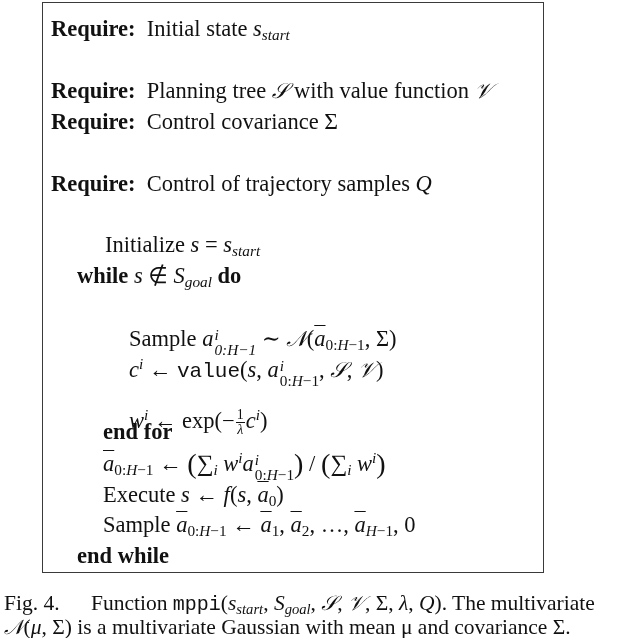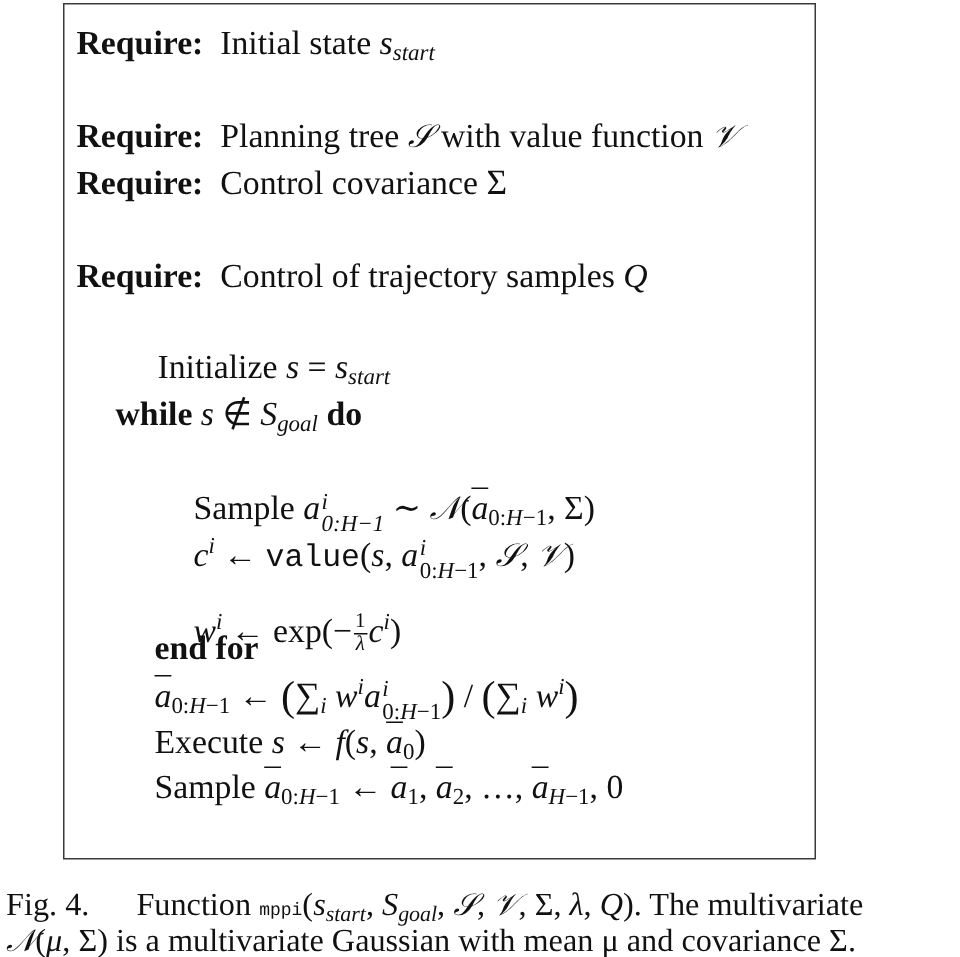--- a/index.html
+++ b/index.html
@@ -157,25 +157,28 @@
   <div class="line" style="top:476px; left:60px;">
     <span>Execute</span>
     <span><i>s</i> ← <i>f</i>(<i>s</i>, <i><span class="bar">a</span></i><sub>0</sub>)</span>
   </div>
 
   <div class="line" style="top:506px; left:60px;">
     <span>Sample</span>
     <span><i><span class="bar">a</span></i><sub>0:<i>H</i>−1</sub> ← <i><span class="bar">a</span></i><sub>1</sub>, <i><span class="bar">a</span></i><sub>2</sub>, …, <i><span class="bar">a</span></i><sub><i>H</i>−1</sub>, 0</span>
   </div>
 
+  <div class="line" style="top:537px; left:34px;">
+    <span class="kw">end while</span>
+  </div>
 
 </div>
 
 <div class="caption" style="top:591px; left:4px;">
   <span>Fig. 4.</span><span class="cap-gap"></span>
   <span>Function</span>
-  <span class="mono" style="font-size:12px;font-family:Liberation Mono, monospace;">mppi</span><span>(<i>s</i><sub><i>start</i></sub>, <i>S</i><sub><i>goal</i></sub>, <span class="cal">𝒮</span>, <span class="cal">𝒱</span>, Σ, <i>λ</i>, <i>Q</i>)</span><span>. The multivariate</span>
+  <span class="mono" style="font-size:20px;font-family:Liberation Mono, monospace;">mppi</span><span>(<i>s</i><sub><i>start</i></sub>, <i>S</i><sub><i>goal</i></sub>, <span class="cal">𝒮</span>, <span class="cal">𝒱</span>, Σ, <i>λ</i>, <i>Q</i>)</span><span>. The multivariate</span>
 </div>
 
 <div class="caption" style="top:615px; left:4px;">
   <span><span class="cal">𝒩</span>(<i>μ</i>, Σ)</span>
   <span>is a multivariate Gaussian with mean μ and covariance Σ.</span>
 </div>
 
 </body></html>

